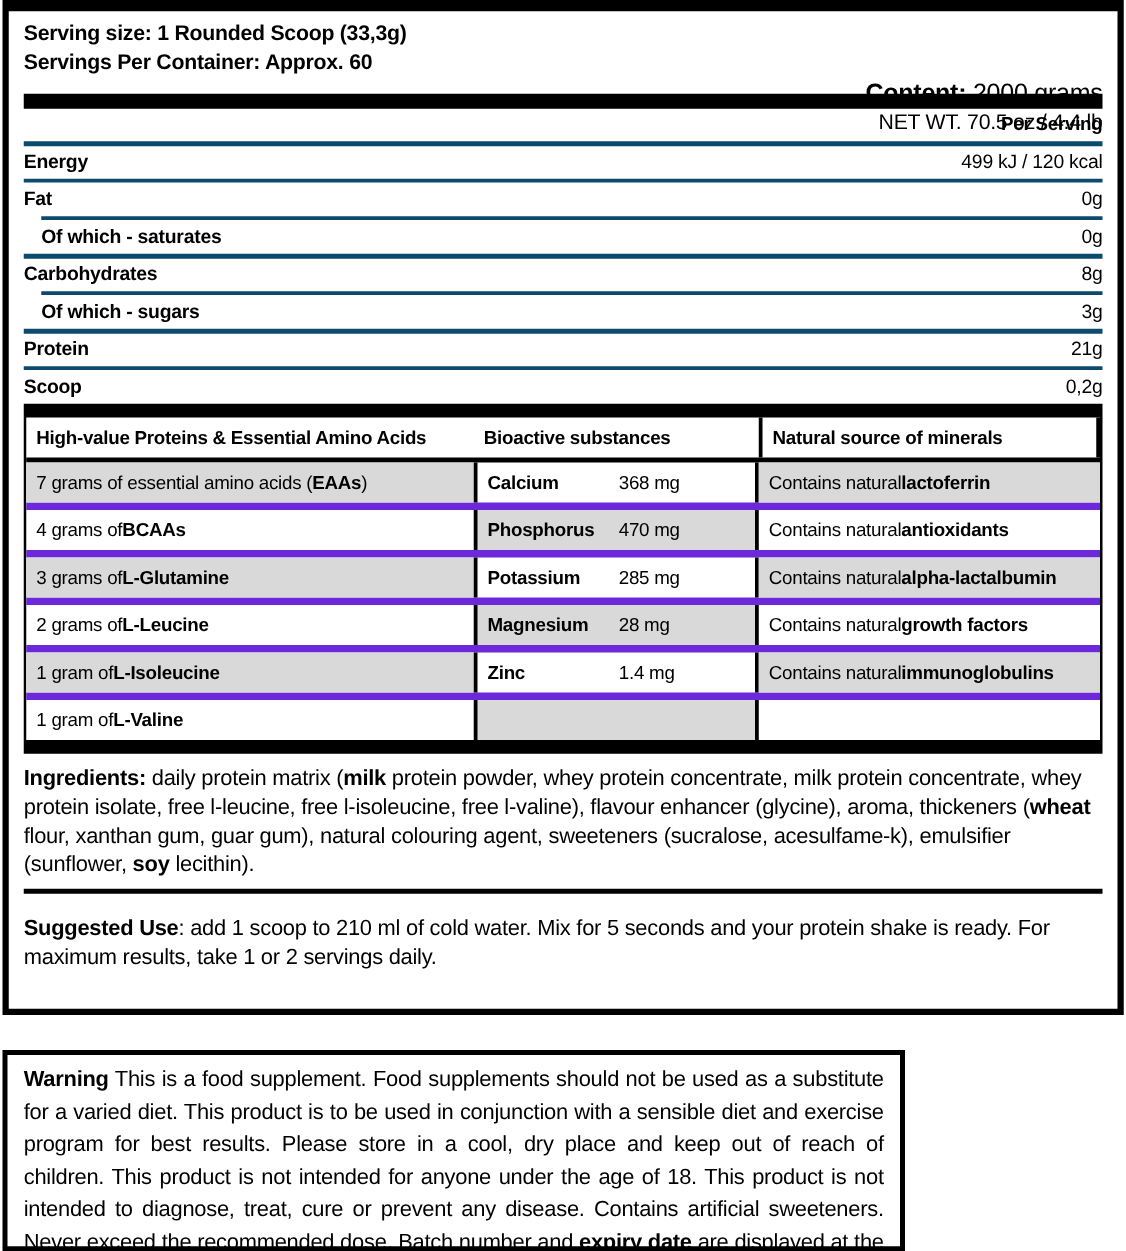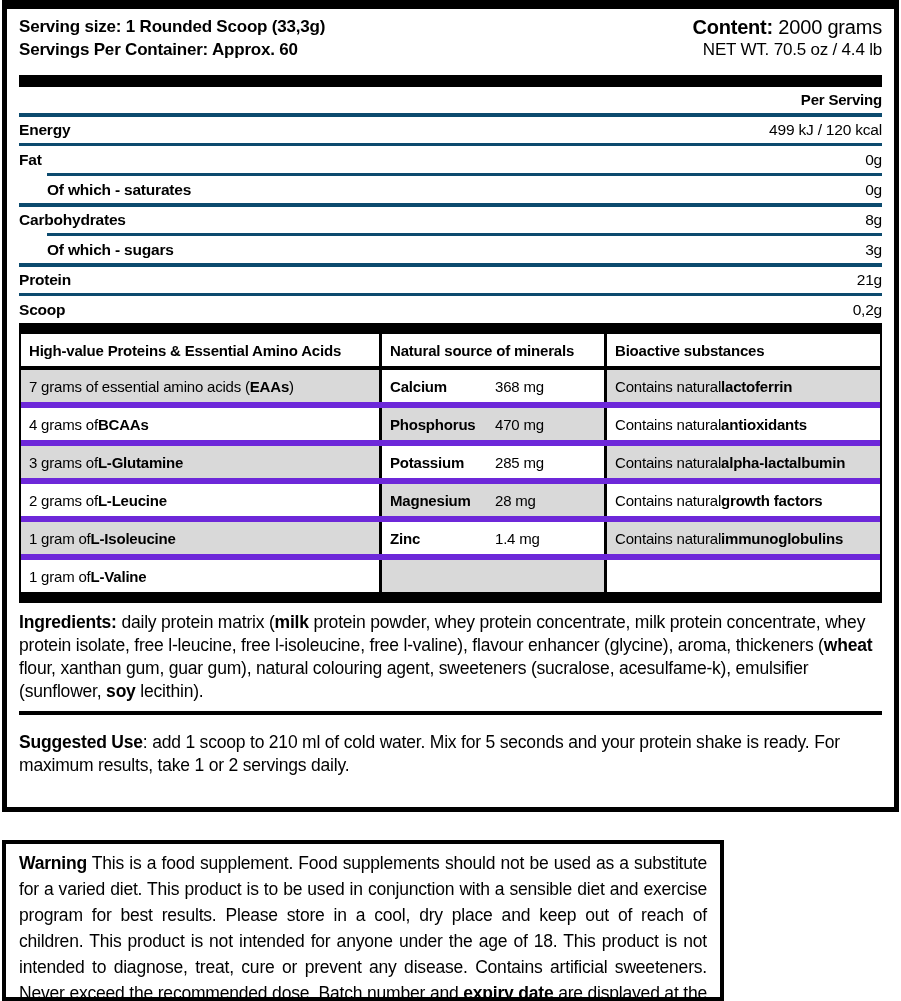--- a/index.html
+++ b/index.html
@@ -5,28 +5,28 @@
   html,body{margin:0;padding:0;background:#fff;width:901px;height:1001px;
     font-family:"Liberation Sans",sans-serif;color:#000;letter-spacing:-0.2px;}
   .b{font-weight:bold;}
   .label-box{box-sizing:border-box;width:897px;height:812px;margin:0 2px;
     border:5px solid #000;border-top-width:9px;padding:0 12px;overflow:hidden;}
   .title{margin-top:2px;height:74px;line-height:74px;font-size:70px;font-weight:bold;
     letter-spacing:-2px;white-space:nowrap;}
   .header-row{display:flex;justify-content:space-between;margin-top:6px;height:48px;}
   .serving-line{font-size:17px;font-weight:bold;line-height:23px;}
   .hs-right{text-align:right;}
-  .content-line{font-size:20px;line-height:24px;}
+  .content-line{font-size:20px;line-height:24px;margin-top:48px;}
   .net-line{font-size:17px;line-height:21px;}
   .bar{margin-top:12px;height:12px;background:#000;}
   .per-serving{height:26px;line-height:26px;text-align:right;font-weight:bold;font-size:15px;}
   .nrow{display:flex;justify-content:space-between;align-items:center;height:30px;
     box-sizing:border-box;border-top:4px solid #0c4a6e;font-size:15.5px;}
   .nrow.t3{border-top-width:3px;}
-  .nrow.sub{margin-left:28px;border-top-width:3px;}
+  .nrow.sub{margin-left:14px;border-top-width:3px;}
   .nname{font-weight:bold;white-space:nowrap;}
   .nval{font-weight:normal;white-space:nowrap;}
   .ntable{box-sizing:border-box;border:2px solid #000;border-top-width:11px;border-bottom-width:11px;}
   .trow{display:grid;grid-template-columns:358px 228px 1fr;}
   .trow.thead{border-bottom:4px solid #000;}
   .trow + .trow.datarow{border-top:6px solid #6d28d9;}
   .thead + .trow.datarow{border-top:0;}
   .cell{box-sizing:border-box;display:flex;align-items:center;padding:0 8px;
     font-size:15px;height:32px;white-space:nowrap;overflow:hidden;}
   .thead .cell{height:32px;font-weight:bold;}
@@ -82,22 +82,22 @@
       <span class="nval">21g</span>
     </div>
   <div class="nrow t3">
       <span class="nname">Scoop</span>
       <span class="nval">0,2g</span>
     </div>
 
   <div class="ntable">
     <div class="trow thead">
       <div class="cell c1">High-value Proteins &amp; Essential Amino Acids</div>
+      <div class="cell c3">Bioactive substances</div>
       <div class="cell c2">Natural source of minerals</div>
-      <div class="cell c3">Bioactive substances</div>
     </div>
     <div class="trow datarow">
       <div class="cell c1 g">
           <span>7 grams of essential amino acids (</span>
           <span class="b">EAAs</span>
           <span>)</span>
         </div>
       <div class="cell c2">
           <span class="min-name">Calcium</span>
           <span>368 mg</span>

